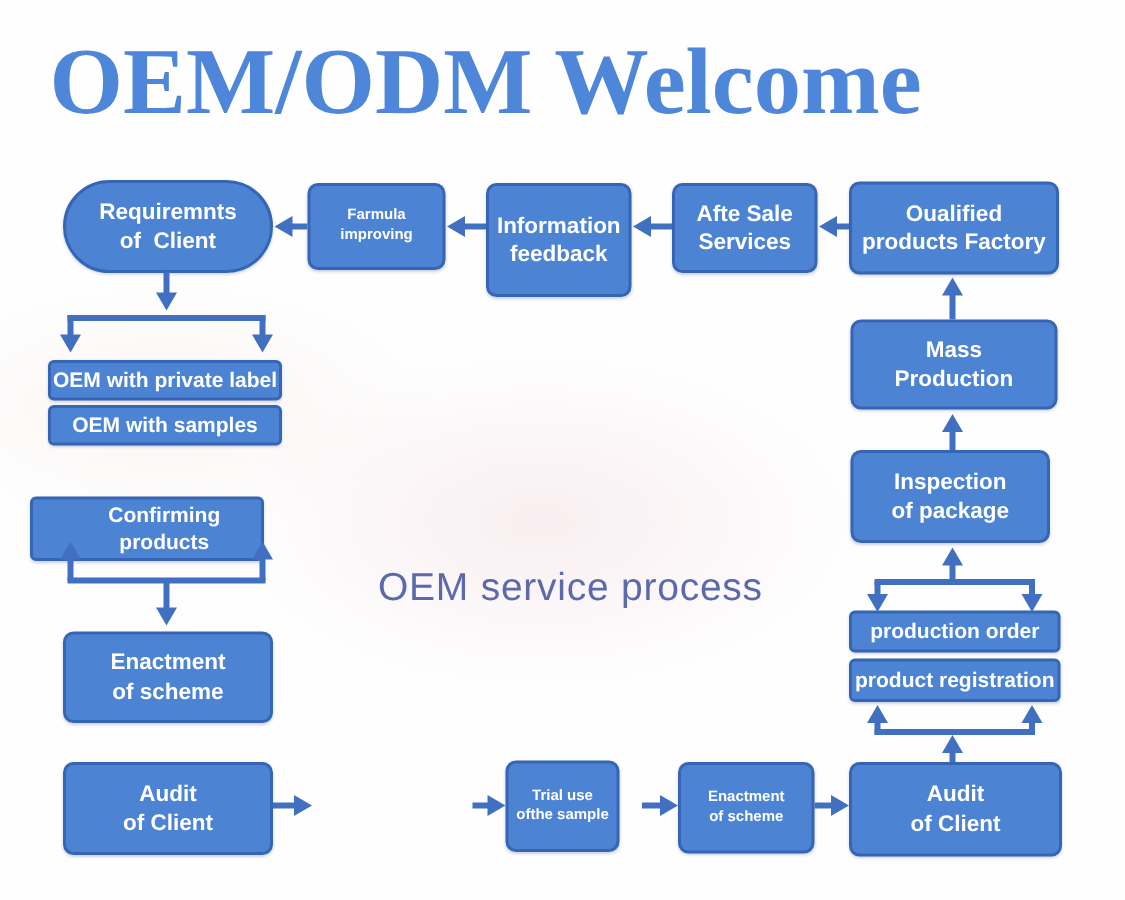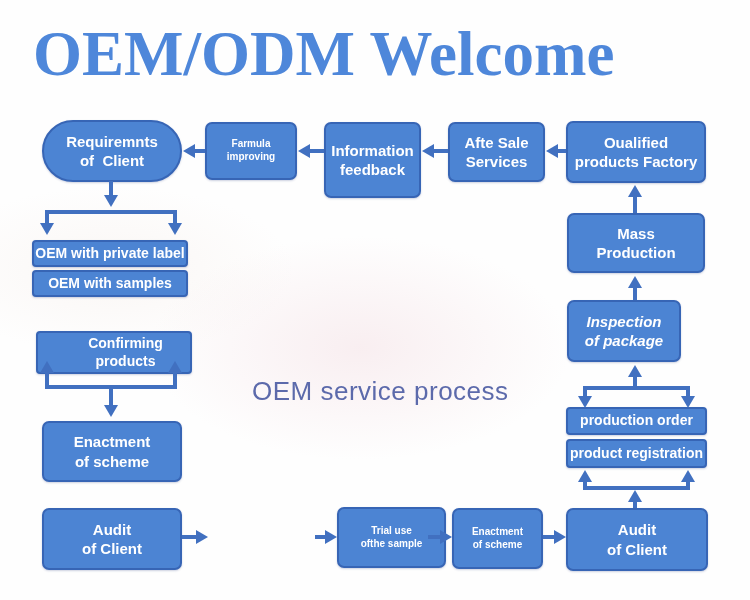--- a/index.html
+++ b/index.html
@@ -81,54 +81,54 @@
   <div class="vl" style="left:109px;top:181px;height:15px;"></div>
   <div class="ah down" style="left:104px;top:195px;"></div>
   <div class="hl" style="left:45px;top:210px;width:132px;"></div>
   <div class="vl" style="left:45px;top:210px;height:14px;"></div>
   <div class="ah down" style="left:40px;top:223px;"></div>
   <div class="vl" style="left:173px;top:210px;height:14px;"></div>
   <div class="ah down" style="left:168px;top:223px;"></div>
 
   <div class="box sm" style="left:32px;top:270px;width:156px;height:27px;">OEM with samples</div>
   <div class="box sm" style="left:32px;top:240px;width:156px;height:27px;">OEM with private label</div>
-  <div class="box sm" style="left:36px;top:331px;width:156px;height:43px;padding-left:23px;">Confirming products</div>
+  <div class="box sm" style="left:20px;top:331px;width:156px;height:43px;padding-left:23px;">Confirming products</div>
 
   <div class="ah up" style="left:40px;top:361px;"></div>
   <div class="vl" style="left:45px;top:371px;height:16px;"></div>
   <div class="ah up" style="left:168px;top:361px;"></div>
   <div class="vl" style="left:173px;top:371px;height:16px;"></div>
   <div class="hl" style="left:45px;top:385px;width:132px;"></div>
   <div class="vl" style="left:109px;top:387px;height:19px;"></div>
   <div class="ah down" style="left:104px;top:405px;"></div>
 
   <div class="box" style="left:42px;top:421px;width:140px;height:61px;">Enactment
 of scheme</div>
 
   <div class="box" style="left:42px;top:508px;width:140px;height:62px;">Audit
 of Client</div>
-  <div class="box f14" style="left:337px;top:507px;width:109px;height:61px;">Trial use
+  <div class="box f14" style="left:337px;top:507px;width:76px;height:61px;">Trial use
 ofthe sample</div>
   <div class="box f14" style="left:452px;top:508px;width:91px;height:61px;">Enactment
 of scheme</div>
   <div class="box" style="left:566px;top:508px;width:142px;height:63px;">Audit
 of Client</div>
 
   <div class="hl" style="left:182px;top:535px;width:15px;"></div>
   <div class="ah right" style="left:196px;top:530px;"></div>
   <div class="hl" style="left:315px;top:535px;width:11px;"></div>
   <div class="ah right" style="left:325px;top:530px;"></div>
   <div class="hl" style="left:428px;top:535px;width:13px;"></div>
   <div class="ah right" style="left:440px;top:530px;"></div>
   <div class="hl" style="left:543px;top:535px;width:12px;"></div>
   <div class="ah right" style="left:554px;top:530px;"></div>
 
   <div class="box" style="left:567px;top:213px;width:138px;height:60px;">Mass
 Production</div>
-  <div class="box" style="left:567px;top:300px;width:114px;height:62px;font-style:italic;">Inspection
+  <div class="box" style="left:567px;top:300px;width:133px;height:62px;">Inspection
 of package</div>
   <div class="box sm" style="left:566px;top:407px;width:141px;height:28px;">production order</div>
   <div class="box sm" style="left:566px;top:439px;width:141px;height:29px;text-align:right;">product registration</div>
 
   <div class="ah up" style="left:628px;top:185px;"></div>
   <div class="vl" style="left:633px;top:196px;height:17px;"></div>
 
   <div class="ah up" style="left:628px;top:276px;"></div>
   <div class="vl" style="left:633px;top:287px;height:13px;"></div>
 

